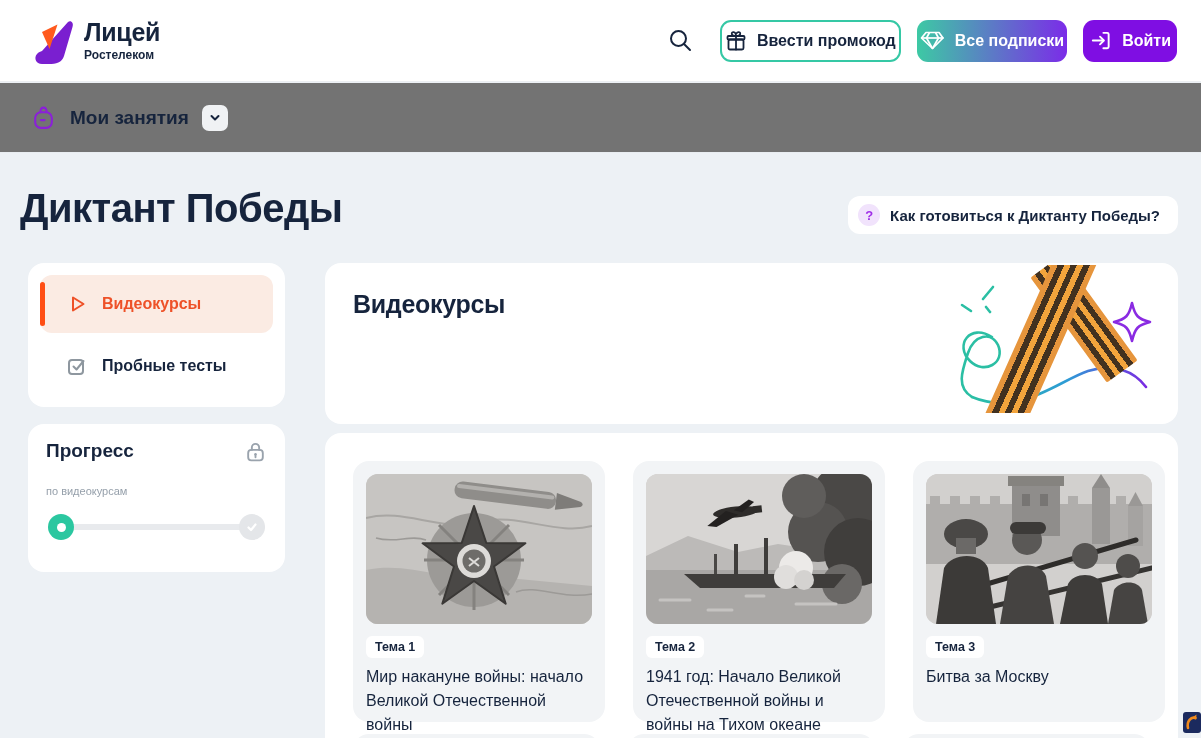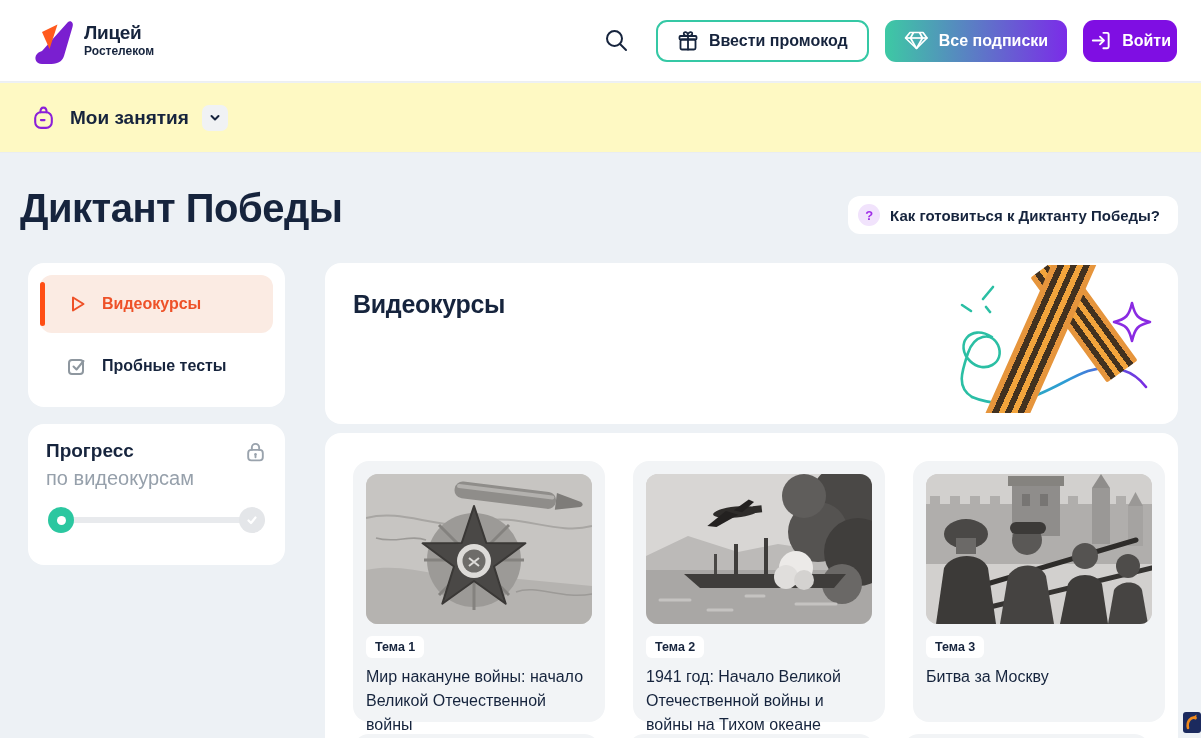--- a/index.html
+++ b/index.html
@@ -12,36 +12,36 @@
   }
   button { font-family:inherit; }
 
   
   .topbar {
     position:absolute; top:0; left:0; right:0; height:82px;
     background:#fff; border-bottom:1px solid #ECEFF2;
     display:flex; align-items:center; padding:0 24px 0 28px; z-index:5;
   }
   .logo { display:flex; align-items:center; gap:10px; cursor:pointer; }
-  .logo-text .t1 { font-size:19px; font-weight:800; line-height:1.05; letter-spacing:-0.3px; }
+  .logo-text .t1 { font-size:25px; font-weight:800; line-height:1.05; letter-spacing:-0.3px; }
   .logo-text .t2 { font-size:12px; font-weight:700; margin-top:2px; }
   .topbar-right { margin-left:auto; display:flex; align-items:center; gap:16px; }
   .icon-btn { background:none; border:none; cursor:pointer; display:flex; padding:4px; margin-right:6px; }
   .pill-btn {
-    display:flex; align-items:center; gap:10px; height:42px; padding:0 19px;
+    display:flex; align-items:center; gap:10px; height:42px; padding:0 3px;
     border-radius:11px; font-size:16px; font-weight:700; cursor:pointer; border:none;
   }
   .promo-btn { background:#fff; border:2px solid #35C8A5; color:#16243D; }
   .subs-btn  { background:linear-gradient(90deg,#3DC9A4,#7B2CE8); color:#fff; }
   .login-btn { background:#7F0EE3; color:#fff; padding:0 6px; }
 
   
   .subnav {
     position:absolute; top:83px; left:0; right:0; height:70px;
-    background:#fef9c3; border-bottom:1px solid #E9EDF1;
+    background:#737373; border-bottom:1px solid #E9EDF1;
     display:flex; align-items:center; padding:4px 30px; z-index:4;
   }
   .mylessons { display:flex; align-items:center; gap:13px; cursor:pointer; }
   .mylessons .lbl { font-size:19px; font-weight:700; }
   .chev-box { width:26px; height:26px; border-radius:7px; background:#F0F2F4;
     display:flex; align-items:center; justify-content:center; }
 
   
   .page-title {
     position:absolute; left:20px; top:186px;
@@ -64,21 +64,21 @@
     padding:0 12px 0 26px; border-radius:12px; font-size:16px; font-weight:700;
     color:#16243D; cursor:pointer; }
   .tab + .tab { margin-top:4px; }
   .tab.active { background:#FBEBE3; color:#EE5128; }
   .tab-bar { position:absolute; left:0; top:7px; bottom:7px; width:5px;
     border-radius:4px; background:#FF4E14; }
 
   .progress-card { margin-top:17px; padding:16px 18px 32px; }
   .pc-head { display:flex; justify-content:space-between; align-items:flex-start; }
   .pc-title { font-size:19px; font-weight:700; }
-  .pc-sub { font-size:20px; color:#96A0AB; margin-top:5px; }
+  .pc-sub { font-size:11px; color:#96A0AB; margin-top:23px; }
   .slider { position:relative; height:26px; margin:17px 2px 0; }
   .slider-track { position:absolute; left:0; right:0; top:10px; height:6px;
     border-radius:3px; background:#E8EAED; }
   .slider-knob { position:absolute; left:0; top:0; width:26px; height:26px; border-radius:50%;
     background:#2BC7A0; display:flex; align-items:center; justify-content:center; cursor:pointer; }
   .slider-knob::after { content:""; width:9px; height:9px; border-radius:50%; background:#fff; }
   .slider-end { position:absolute; right:0; top:0; width:26px; height:26px; border-radius:50%;
     background:#E4E6E9; display:flex; align-items:center; justify-content:center; }
 
   .register-box {

